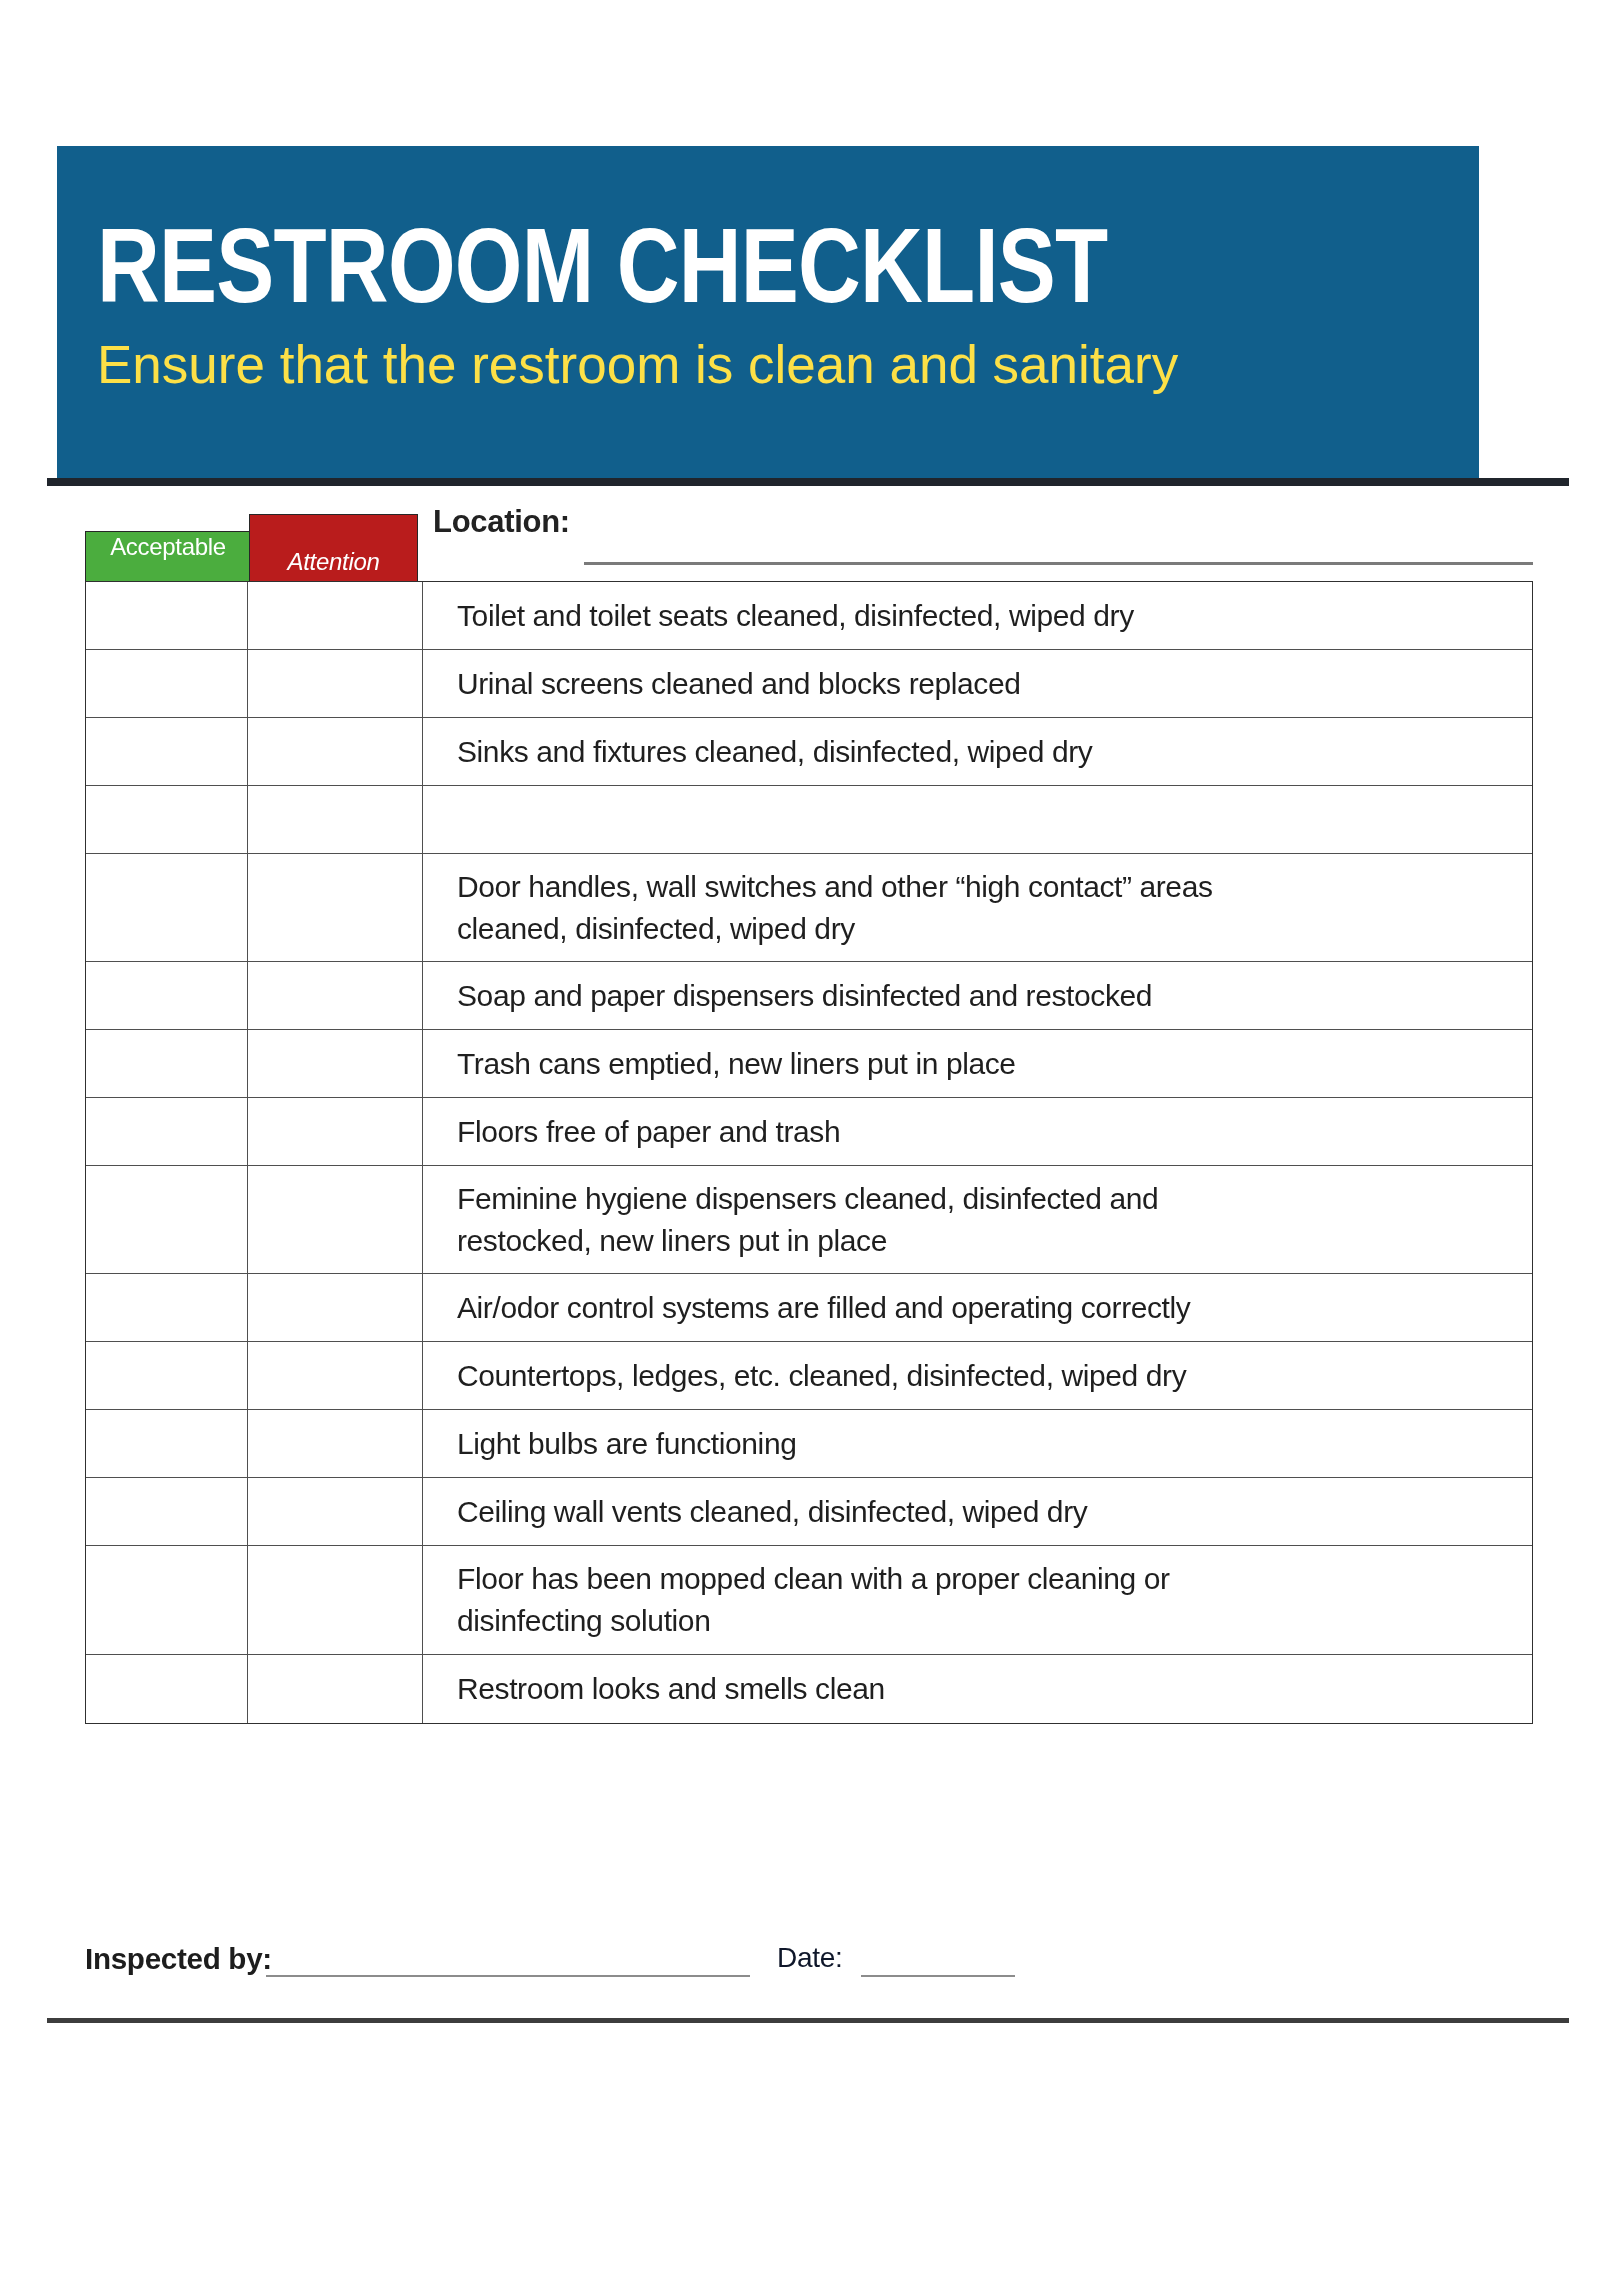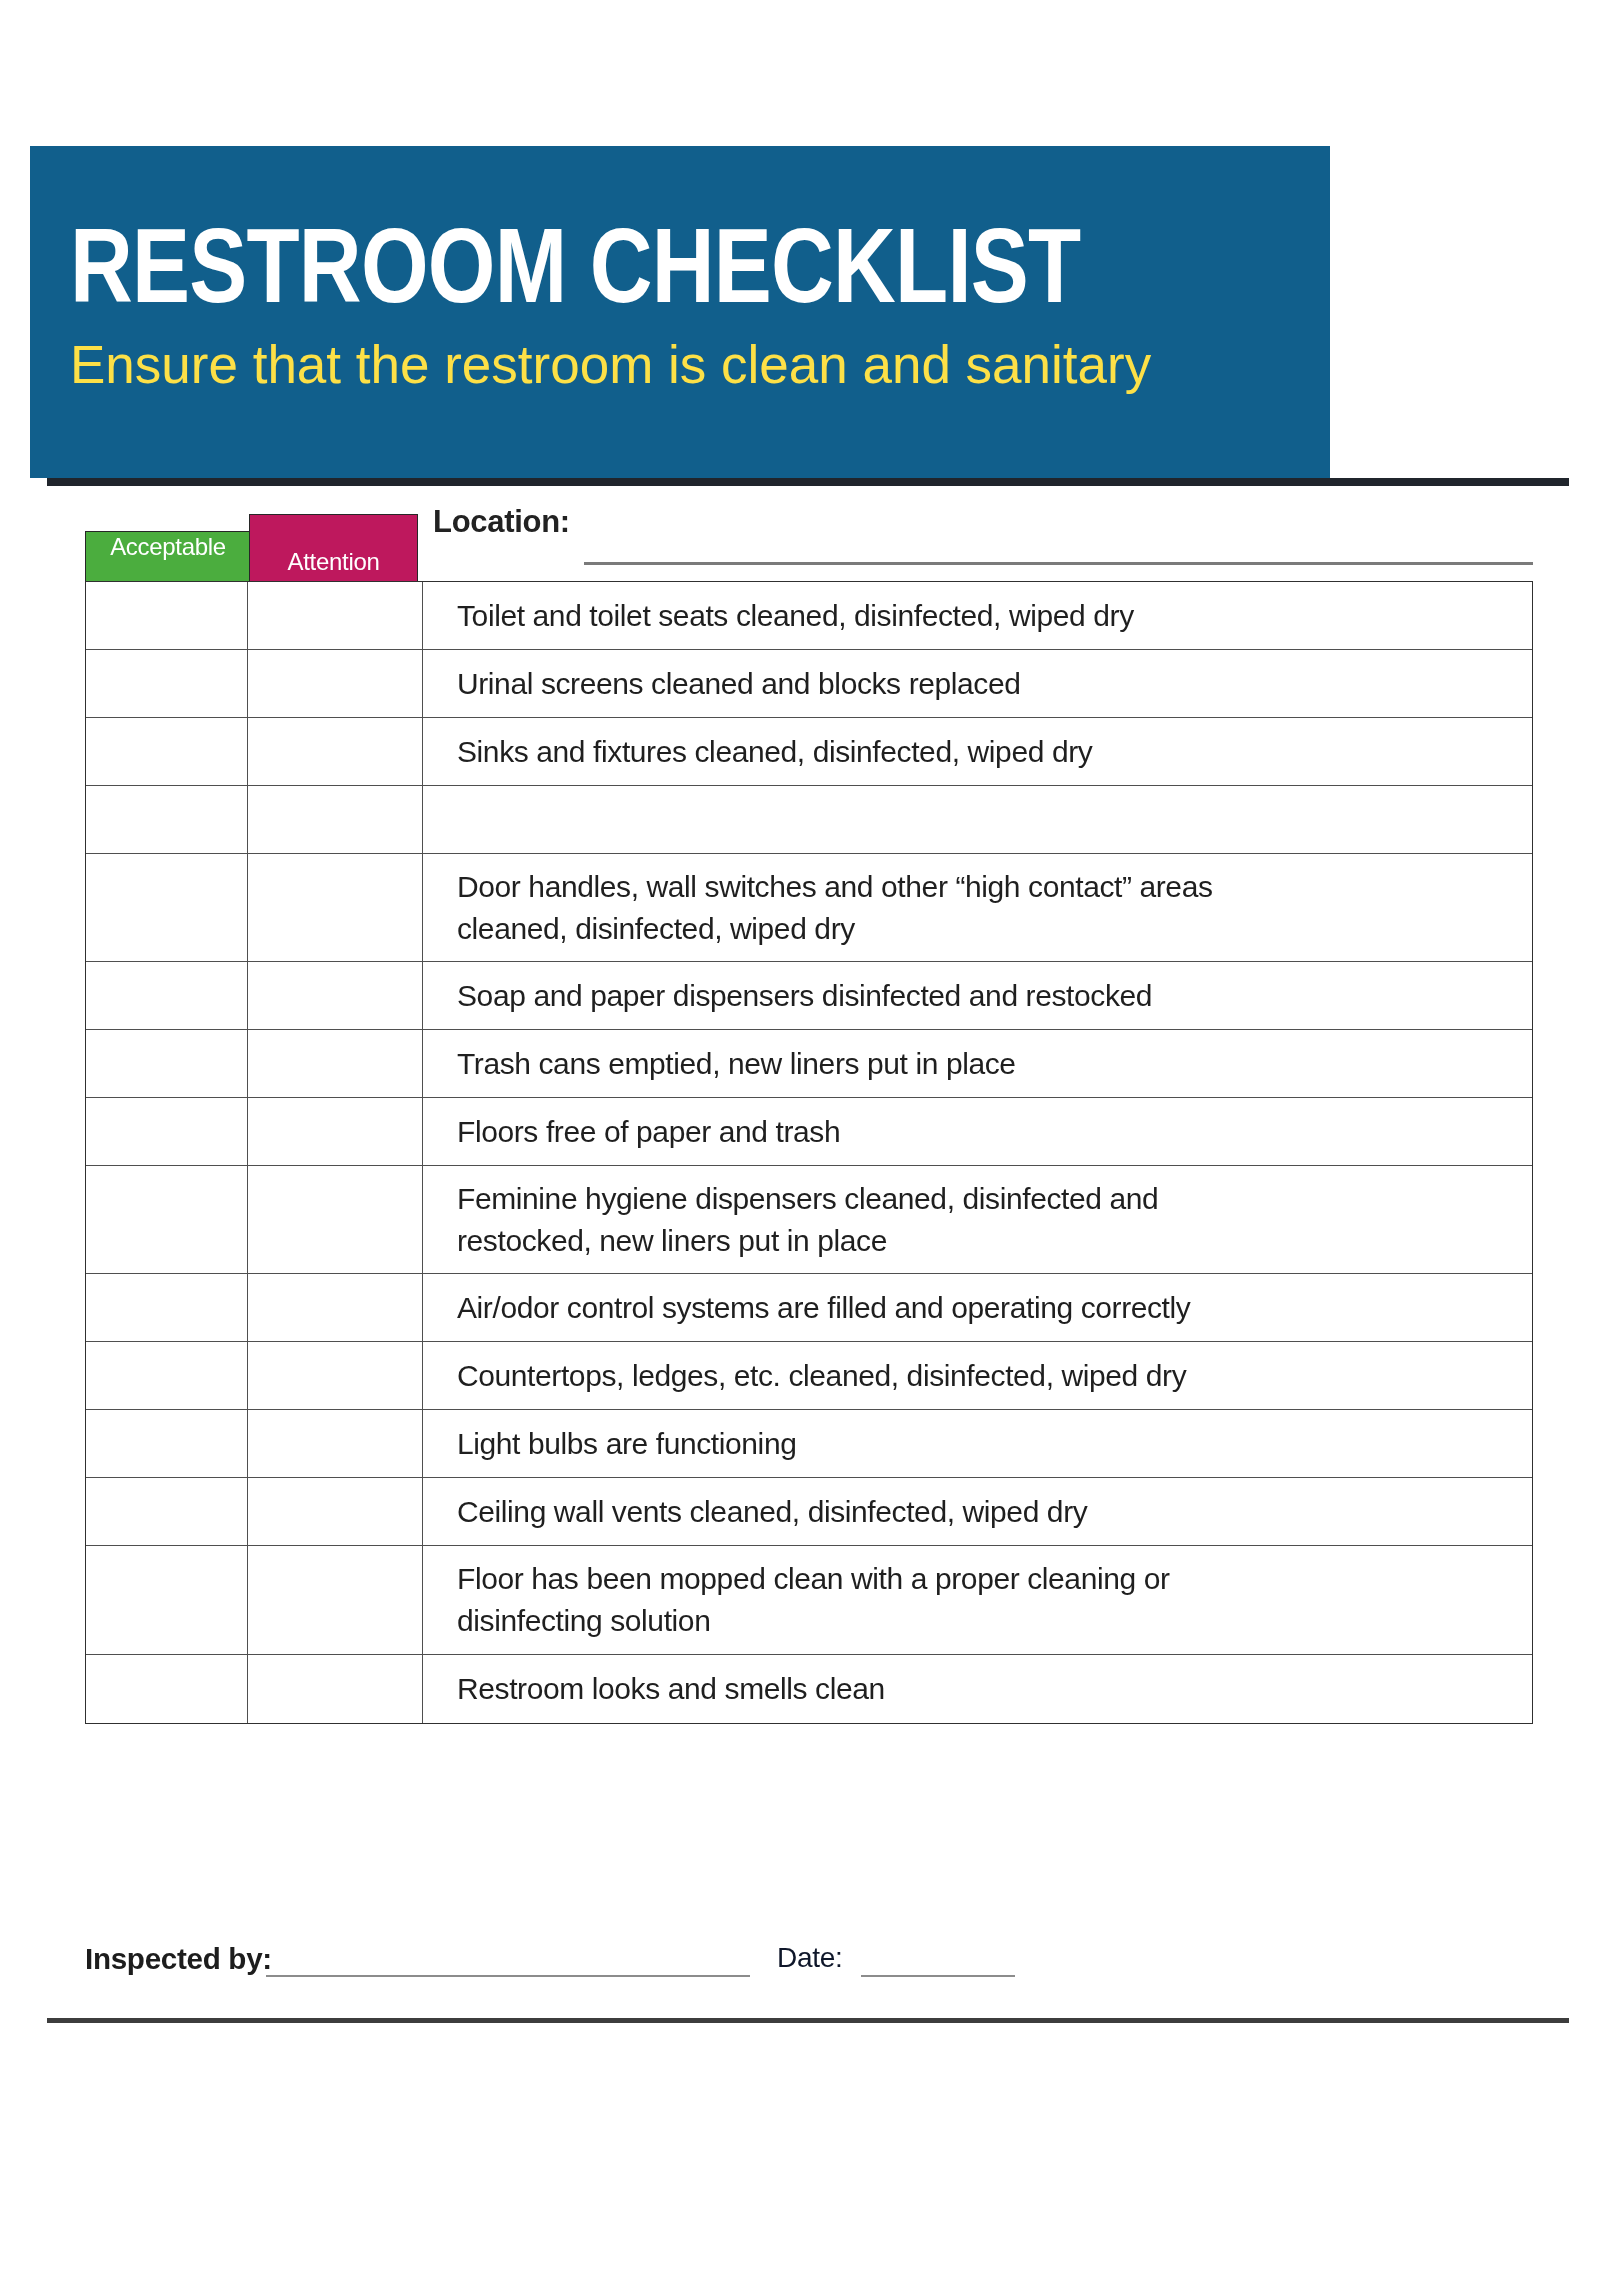--- a/index.html
+++ b/index.html
@@ -4,21 +4,21 @@
 <style>
   html,body{margin:0;padding:0;background:#ffffff;}
   .page{
     position:relative;
     width:1618px;height:2293px;
     background:#ffffff;
     font-family:"Liberation Sans","DejaVu Sans",sans-serif;
     overflow:hidden;
   }
   
-  .banner{position:absolute;left:30px;top:146px;width:1300px;height:332px;}
+  .banner{position:absolute;left:57px;top:146px;width:1422px;height:332px;}
   .banner-title{
     position:absolute;left:40px;top:66px;
     font-size:106px;font-weight:bold;color:#ffffff;
     line-height:106px;white-space:nowrap;letter-spacing:-0.9px;
     transform:scaleX(0.82);transform-origin:left center;
   }
   .banner-subtitle{
     position:absolute;left:40px;top:192px;
     font-size:53px;color:#fde047;line-height:53px;white-space:nowrap;
   }
@@ -71,21 +71,21 @@
 
   <div class="banner" style="background-color: rgb(17, 95, 140);">
     <div class="banner-title">RESTROOM CHECKLIST</div>
     <div class="banner-subtitle">Ensure that the restroom is clean and sanitary</div>
   </div>
   <div class="banner-strip"></div>
 
   <div class="legend-cell legend-green" style="background-color: rgb(75, 173, 62);">
     <div class="legend-label top">Acceptable</div>
   </div>
-  <div class="legend-cell legend-orange" style="background-color: #be185d;">
+  <div class="legend-cell legend-orange" style="background-color: #b91c1c; font-style: italic;">
     <div class="legend-label bottom">Attention</div>
   </div>
 
   <div class="location-label">Location:</div>
   <div class="underline location-underline"></div>
 
   <div class="checklist">
 
   <div class="row">
         <div class="cell check c1"></div>

